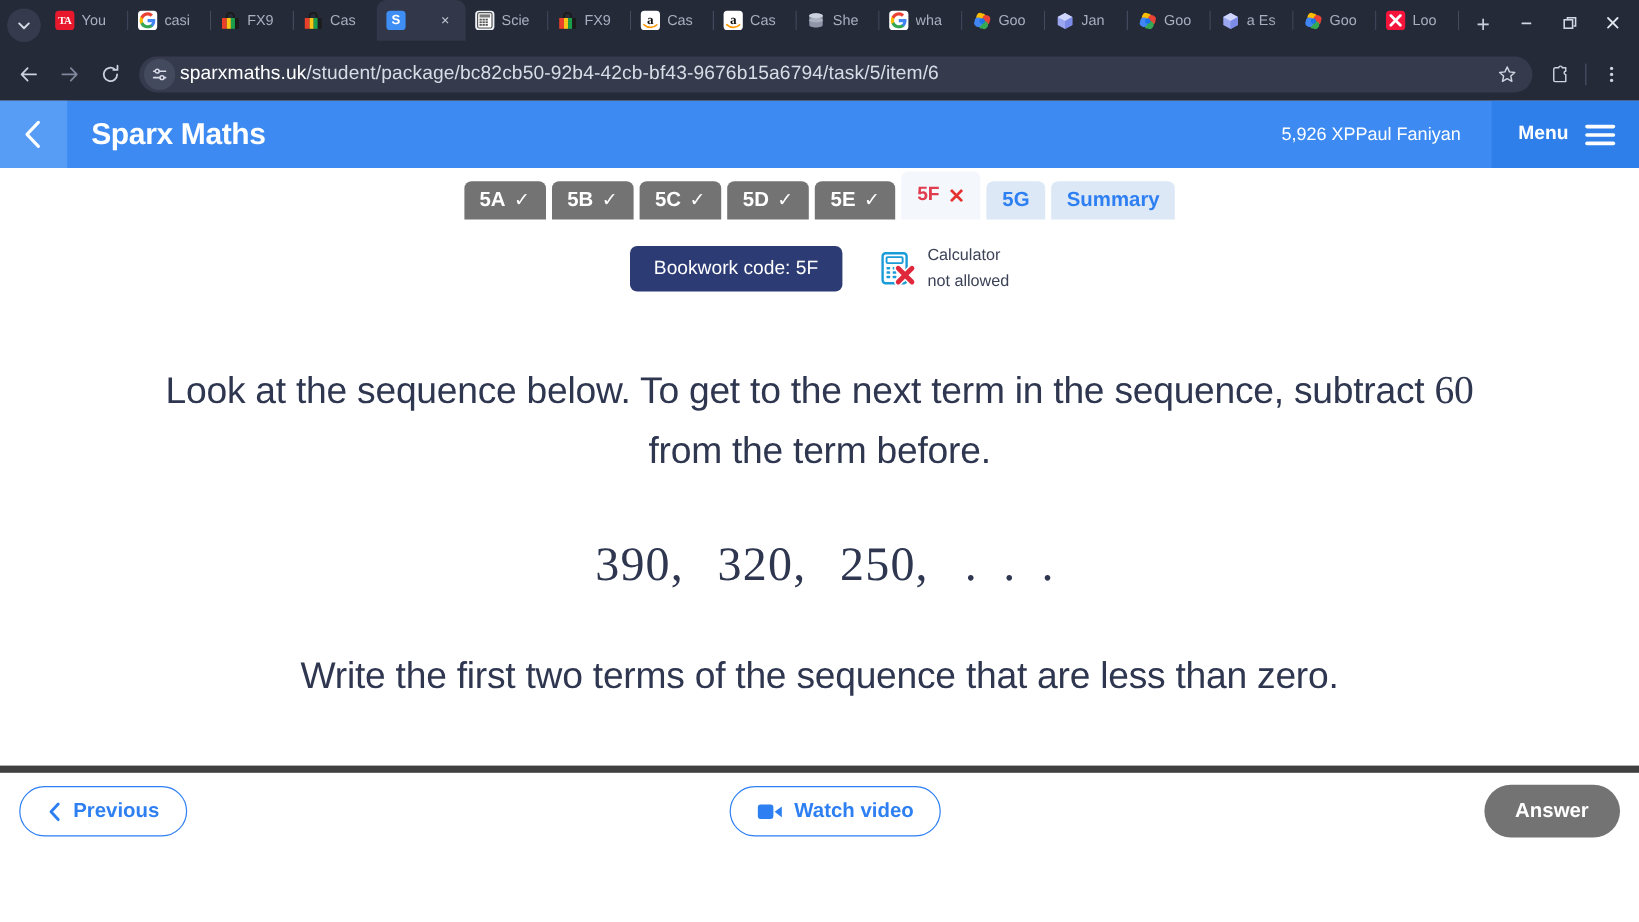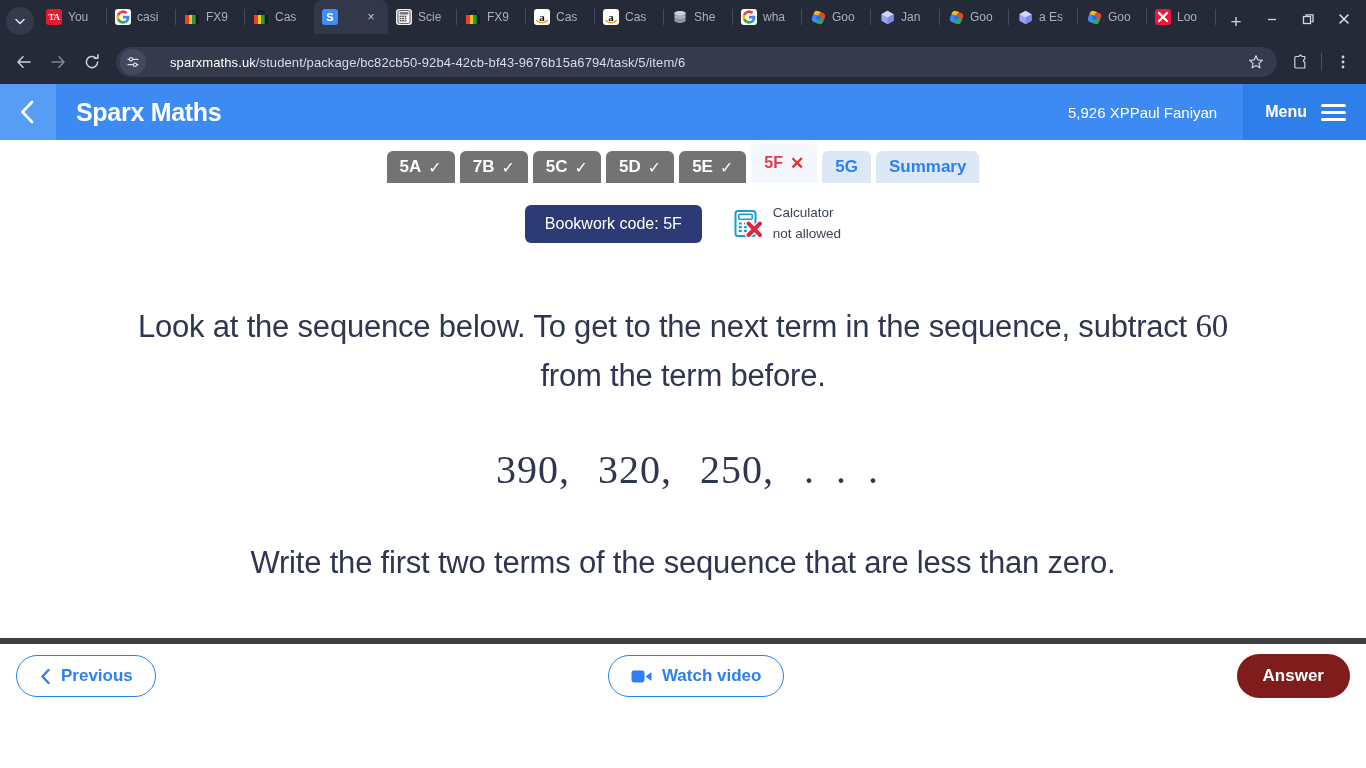--- a/index.html
+++ b/index.html
@@ -129,22 +129,22 @@
   .omni-icon {
     width: 26px; height: 26px;
     border-radius: 13px;
     background: #434a5e;
     display: flex; align-items: center; justify-content: center;
     flex: 0 0 26px;
   }
   .omni-url {
     flex: 1 1 auto;
     color: #d8dce6;
-    font-size: 13px;
-    padding-left: 24px;
+    font-size: 16px;
+    padding-left: 4px;
     white-space: nowrap; overflow: hidden;
     letter-spacing: 0.1px;
   }
   .omni-url .host { color: #fff; }
   .toolbar-icon {
     width: 30px; height: 30px;
     display: flex; align-items: center; justify-content: center;
     color: #ced3e0;
     flex: 0 0 30px;
   }
@@ -276,21 +276,21 @@
     background: #fff;
     border-radius: 22px;
     height: 42px;
     display: flex; align-items: center; justify-content: center;
     gap: 9px;
     font-size: 17px;
     font-weight: bold;
     padding: 0 22px;
   }
   .btn-primary {
-    background: #7f1d1d;
+    background: #737373;
     color: #fff;
     border-radius: 22px;
     height: 44px;
     display: flex; align-items: center; justify-content: center;
     font-size: 17px;
     font-weight: bold;
     padding: 0 26px;
   }
   .footer-center { flex: 1 1 auto; display: flex; justify-content: center; }
   .video-icon { display:flex; align-items:center; }
@@ -595,21 +595,21 @@
 </div>
 
 <div class="page">
 
   <div class="tabs-row" id="task-tabs">
       <div class="qtab done">
         <span>5A</span>
         <span class="chk">✓</span>
       </div>
       <div class="qtab done">
-        <span>7B</span>
+        <span>5B</span>
         <span class="chk">✓</span>
       </div>
       <div class="qtab done">
         <span>5C</span>
         <span class="chk">✓</span>
       </div>
       <div class="qtab done">
         <span>5D</span>
         <span class="chk">✓</span>
       </div>

